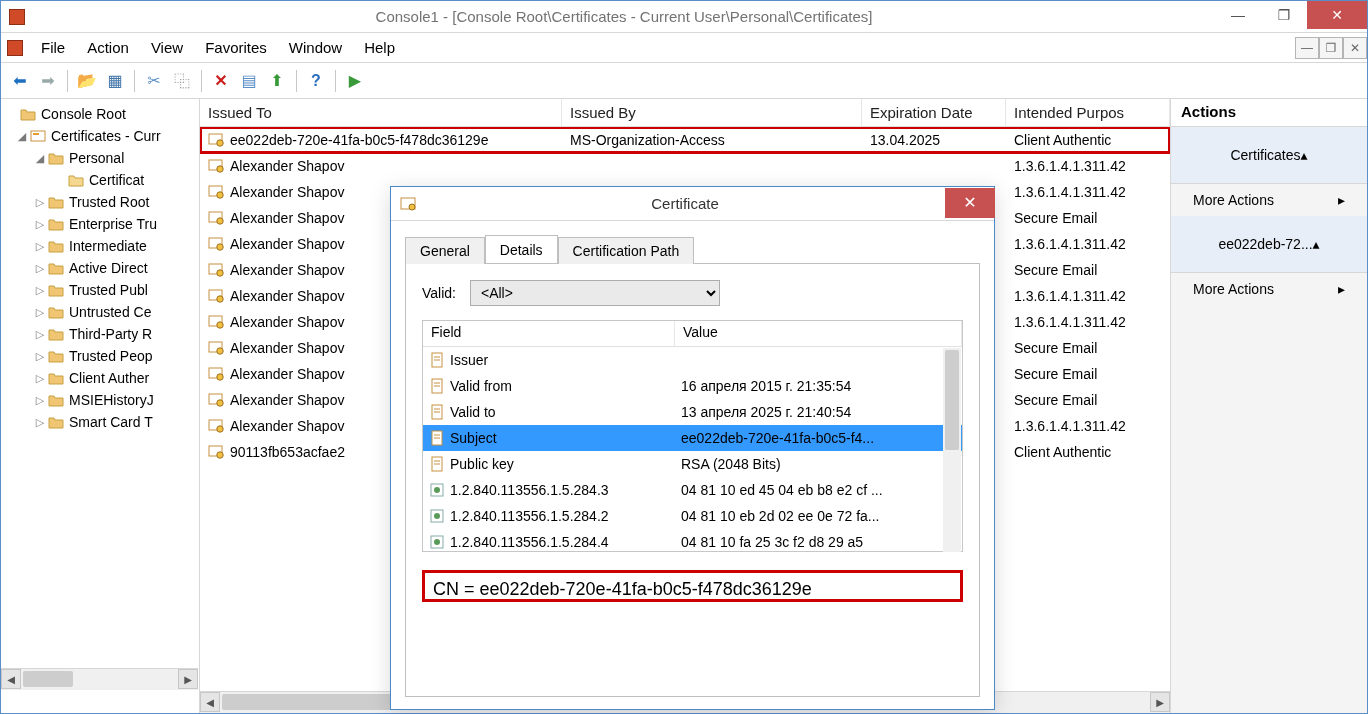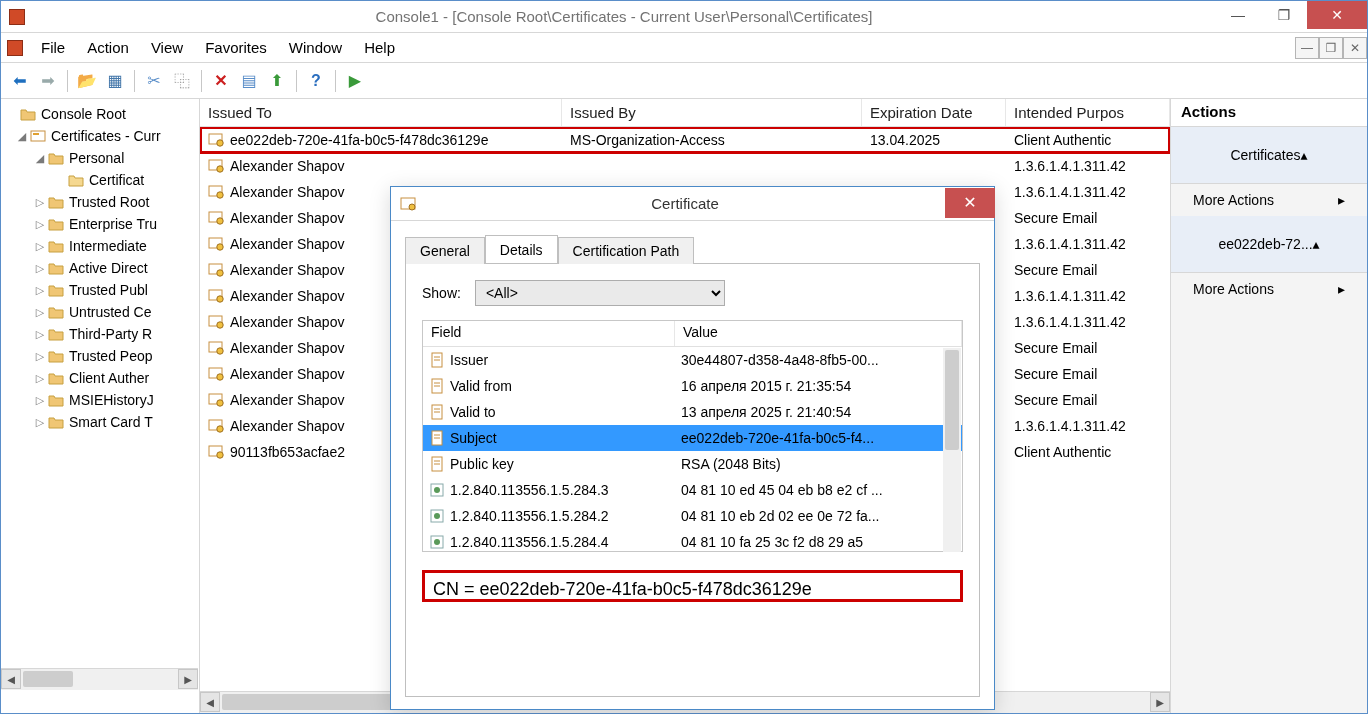--- a/index.html
+++ b/index.html
@@ -576,43 +576,40 @@
     <div class="x">✕</div>
   </div>
   <div class="dlg-body">
     <div class="tabs">
       <div class="tab">General</div>
       <div class="tab active">Details</div>
       <div class="tab">Certification Path</div>
     </div>
     <div class="tab-page">
       <div class="show-row">
-        <span>Show:</span>
+        <span>Valid:</span>
         <select><option>&lt;All&gt;</option></select>
       </div>
       <div class="fields-box">
         <div class="fields-head">
           <div class="fh fh1">Field</div>
           <div class="fh fh2">Value</div>
         </div>
         <div class="fields-rows" id="field-rows">
             <div class="frow">
               <div class="fc fc1">
                 <span class="fi">
                   <svg viewBox="0 0 16 16">
                     <rect x="3" y="1" width="10" height="14" fill="#fff" stroke="#c79040"></rect>
                     <line x1="5" y1="5" x2="11" y2="5" stroke="#c79040"></line>
                     <line x1="5" y1="8" x2="11" y2="8" stroke="#c79040"></line>
                   </svg>
                 </span>
                 <span>Issuer</span>
               </div>
-              <div class="fc fc2">
-                <span>30e44807-d358-4a48-8fb5-00...</span>
-              </div>
             </div>
             <div class="frow">
               <div class="fc fc1">
                 <span class="fi">
                   <svg viewBox="0 0 16 16">
                     <rect x="3" y="1" width="10" height="14" fill="#fff" stroke="#c79040"></rect>
                     <line x1="5" y1="5" x2="11" y2="5" stroke="#c79040"></line>
                     <line x1="5" y1="8" x2="11" y2="8" stroke="#c79040"></line>
                   </svg>
                 </span>

